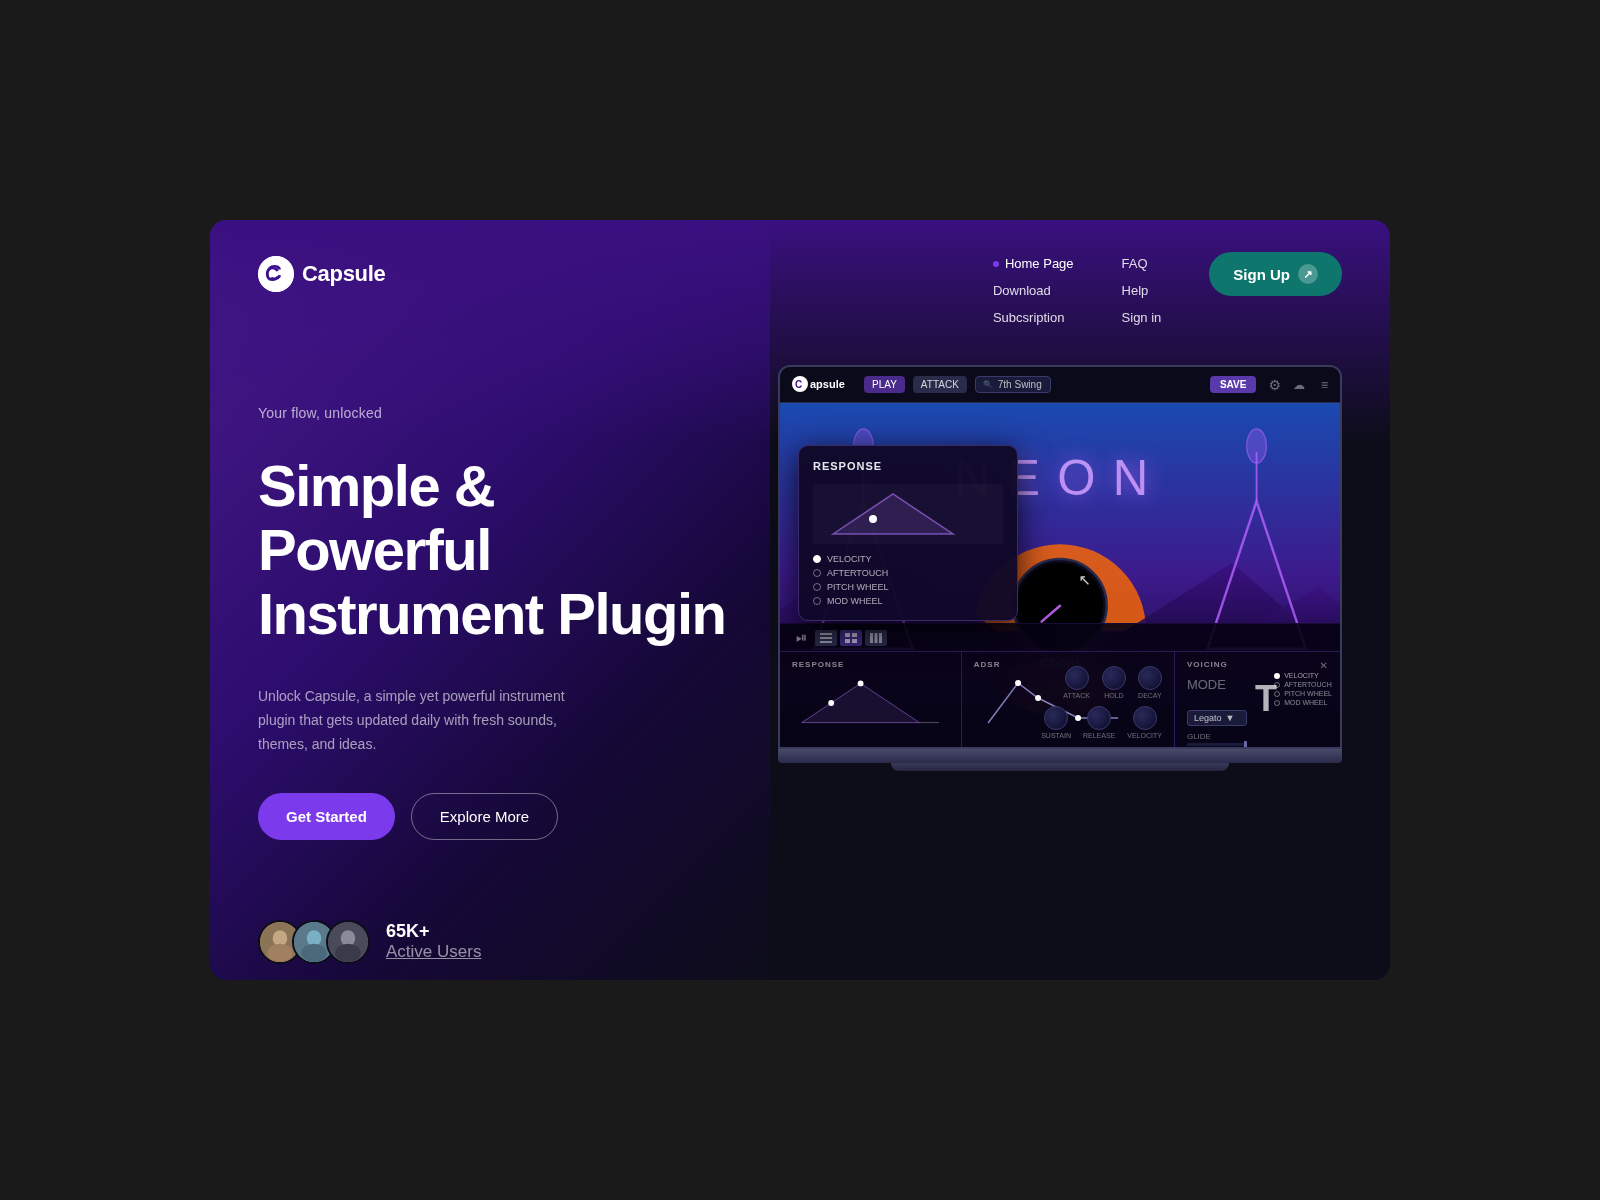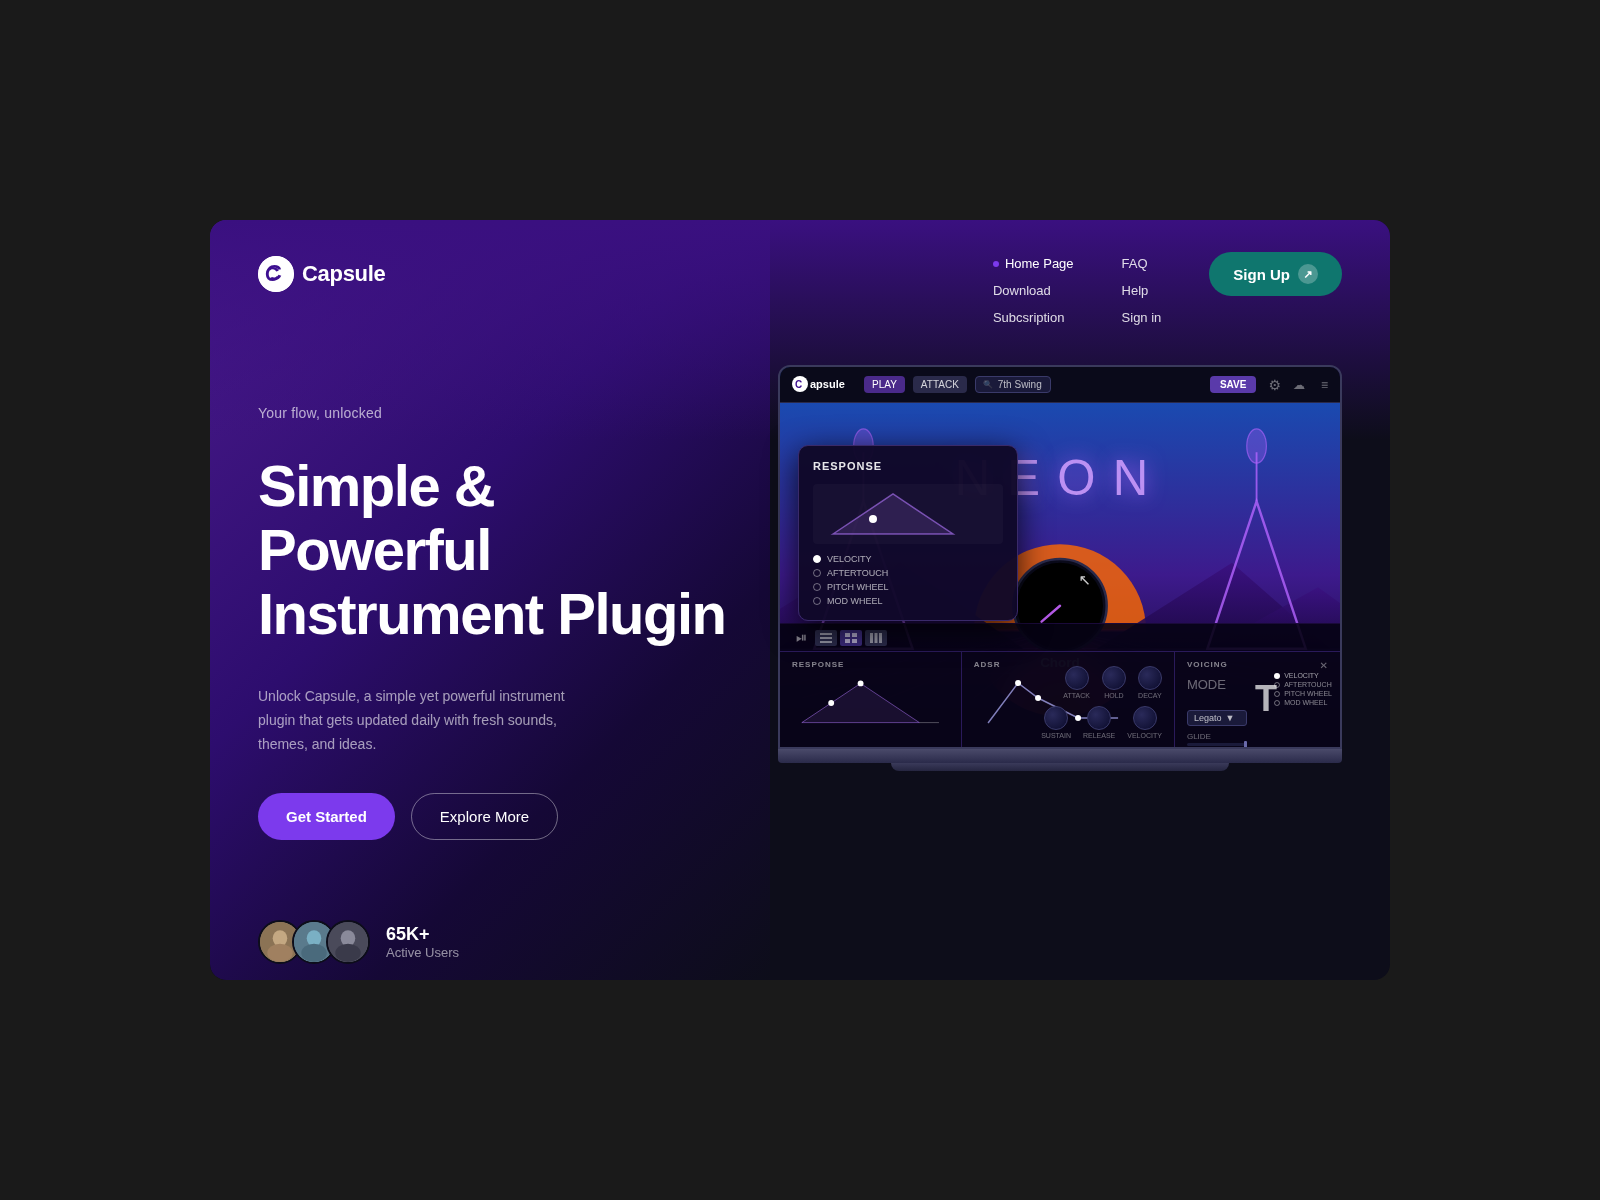--- a/index.html
+++ b/index.html
@@ -270,21 +270,22 @@
     }
 
     .count-num {
       color: white;
       font-size: 18px;
       font-weight: 700;
     }
 
     .count-label {
       color: rgba(255,255,255,0.55);
-      font-size: 13px;
+      font-size: 17px;
+      text-decoration: underline;
     }
 
     
     .hero-right {
       flex: 1;
       position: relative;
       margin-top: -20px;
     }
 
     .laptop-frame {

